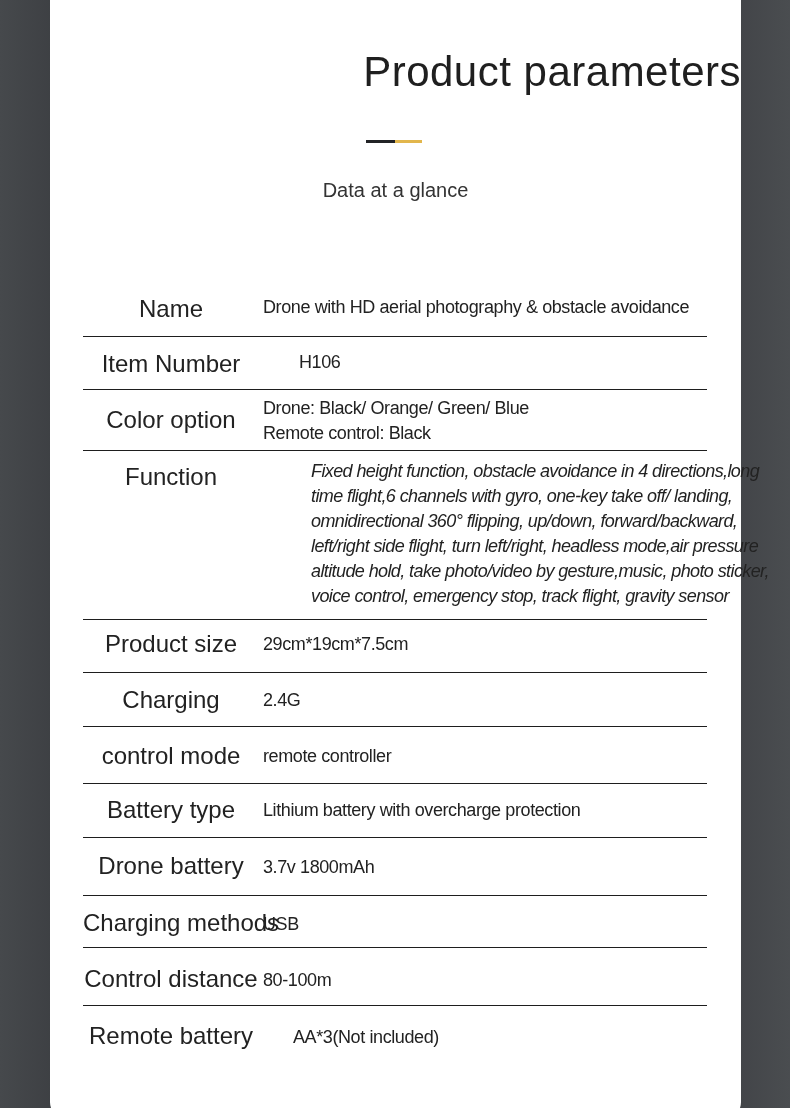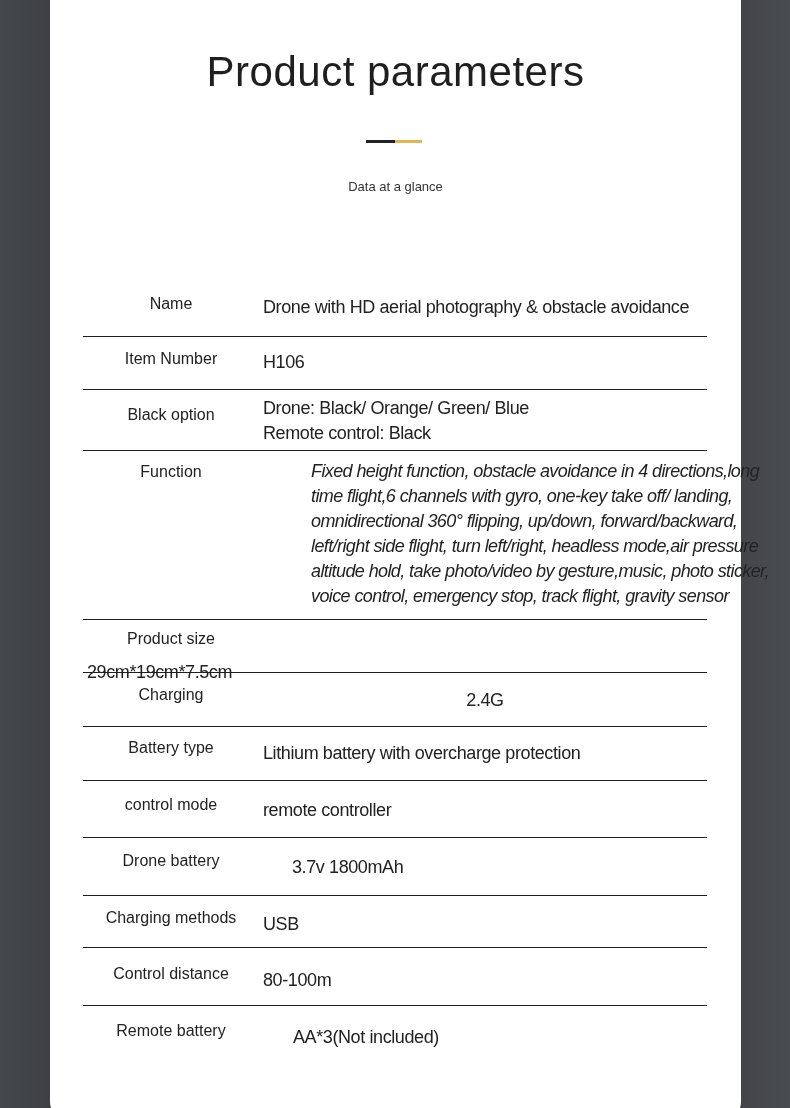--- a/index.html
+++ b/index.html
@@ -7,36 +7,36 @@
     width: 790px; height: 1108px; overflow: hidden;
     background: linear-gradient(90deg, #46494c 0%, #3c3e42 8%, #3e4044 50%, #414347 92%, #4a4d50 100%);
     font-family: "Liberation Sans", sans-serif;
     position: relative;
   }
   .card {
     position: absolute; left: 50px; top: -20px; width: 691px; height: 1140px;
     background: #ffffff; border-radius: 18px;
   }
   .title {
-    position: absolute; left: 0; right: 0; top: 88px; text-align: center;
+    position: absolute; left: 0; right: 0; top: 88px; text-align: right;
     font-size: 42px; color: #1f1f1f; font-weight: 400; letter-spacing: 0.5px;
   }
   .divider { position: absolute; top: 160px; left: 316px; height: 3px; width: 56px; }
   .divider .dark { position: absolute; left: 0; top: 0; width: 29px; height: 3px; }
   .divider .gold { position: absolute; left: 29px; top: 0; width: 27px; height: 3px; }
   .subtitle {
     position: absolute; left: 0; right: 0; top: 199px; text-align: center;
-    font-size: 13px; color: #333;
+    font-size: 20px; color: #333;
   }
   .table { position: absolute; left: 33px; top: 300px; width: 624px; }
   .row { position: relative; border-bottom: 1px solid #1e1e1e; display: flex; }
   .row:last-child { border-bottom: none; gap: 30px; }
   .label {
     width: 176px; flex: none; text-align: center;
-    font-size: 16px; color: #222; padding-top: 15px; white-space: nowrap;
+    font-size: 24px; color: #222; padding-top: 15px; white-space: nowrap;
   }
   .value {
     flex: 1; font-size: 18px; color: #222; line-height: 25px;
     padding-top: 15px; white-space: pre-line; letter-spacing: -0.4px; padding-left: 4px;
   }
 </style>
 </head>
 <body>
 
 <div class="card">
@@ -45,55 +45,55 @@
     <div class="dark" style="background:#222326;"></div>
     <div class="gold" style="background:#e2b64c;"></div>
   </div>
   <div class="subtitle">Data at a glance</div>
 
   <div class="table">
     <div class="row" style="height:56px;">
       <div class="label">Name</div>
       <div class="value">Drone with HD aerial photography &amp; obstacle avoidance</div>
     </div>
-    <div class="row" style="height:52px;">
+    <div class="row" style="height:52px;gap:36px;">
       <div class="label" style="padding-top:13px;">Item Number</div>
       <div class="value" style="padding-top:13px;">H106</div>
     </div>
     <div class="row" style="height:60px;">
-      <div class="label" style="padding-top:16px;">Black option</div>
+      <div class="label" style="padding-top:16px;">Color option</div>
       <div class="value" style="padding-top:6px;">Drone: Black/ Orange/ Green/ Blue
 Remote control: Black</div>
     </div>
     <div class="row" style="height:168px;gap:48px;">
       <div class="label" style="padding-top:12px;">Function</div>
       <div class="value" style="padding-top:8px; font-size:18px; letter-spacing:-0.6px; white-space:pre; overflow:visible;font-style:italic;">Fixed height function, obstacle avoidance in 4 directions,long
 time flight,6 channels with gyro, one-key take off/ landing,
 omnidirectional 360° flipping, up/down, forward/backward,
 left/right side flight, turn left/right, headless mode,air pressure
 altitude hold, take photo/video by gesture,music, photo sticker,
 voice control, emergency stop, track flight, gravity sensor</div>
     </div>
-    <div class="row" style="height:52px;flex-direction:column;">
+    <div class="row" style="height:52px;">
       <div class="label" style="padding-top:10px;">Product size</div>
       <div class="value" style="padding-top:12px;">29cm*19cm*7.5cm</div>
     </div>
     <div class="row" style="height:53px;">
       <div class="label" style="padding-top:13px;">Charging</div>
-      <div class="value" style="padding-top:15px;text-align:center;">2.4G</div>
+      <div class="value" style="padding-top:15px;">2.4G</div>
+    </div>
+    <div class="row" style="height:56px;">
+      <div class="label" style="padding-top:15px;">control mode</div>
+      <div class="value" style="padding-top:17px;">remote controller</div>
     </div>
     <div class="row" style="height:53px;">
       <div class="label" style="padding-top:12px;">Battery type</div>
       <div class="value" style="padding-top:14px;">Lithium battery with overcharge protection</div>
     </div>
-    <div class="row" style="height:56px;">
-      <div class="label" style="padding-top:15px;">control mode</div>
-      <div class="value" style="padding-top:17px;">remote controller</div>
-    </div>
-    <div class="row" style="height:57px;gap:29px;">
+    <div class="row" style="height:57px;">
       <div class="label" style="padding-top:14px;">Drone battery</div>
       <div class="value" style="padding-top:17px;">3.7v 1800mAh</div>
     </div>
     <div class="row" style="height:51px;">
       <div class="label" style="padding-top:13px;">Charging methods</div>
       <div class="value" style="padding-top:16px;">USB</div>
     </div>
     <div class="row" style="height:57px;">
       <div class="label" style="padding-top:17px;">Control distance</div>
       <div class="value" style="padding-top:20px;">80-100m</div>

